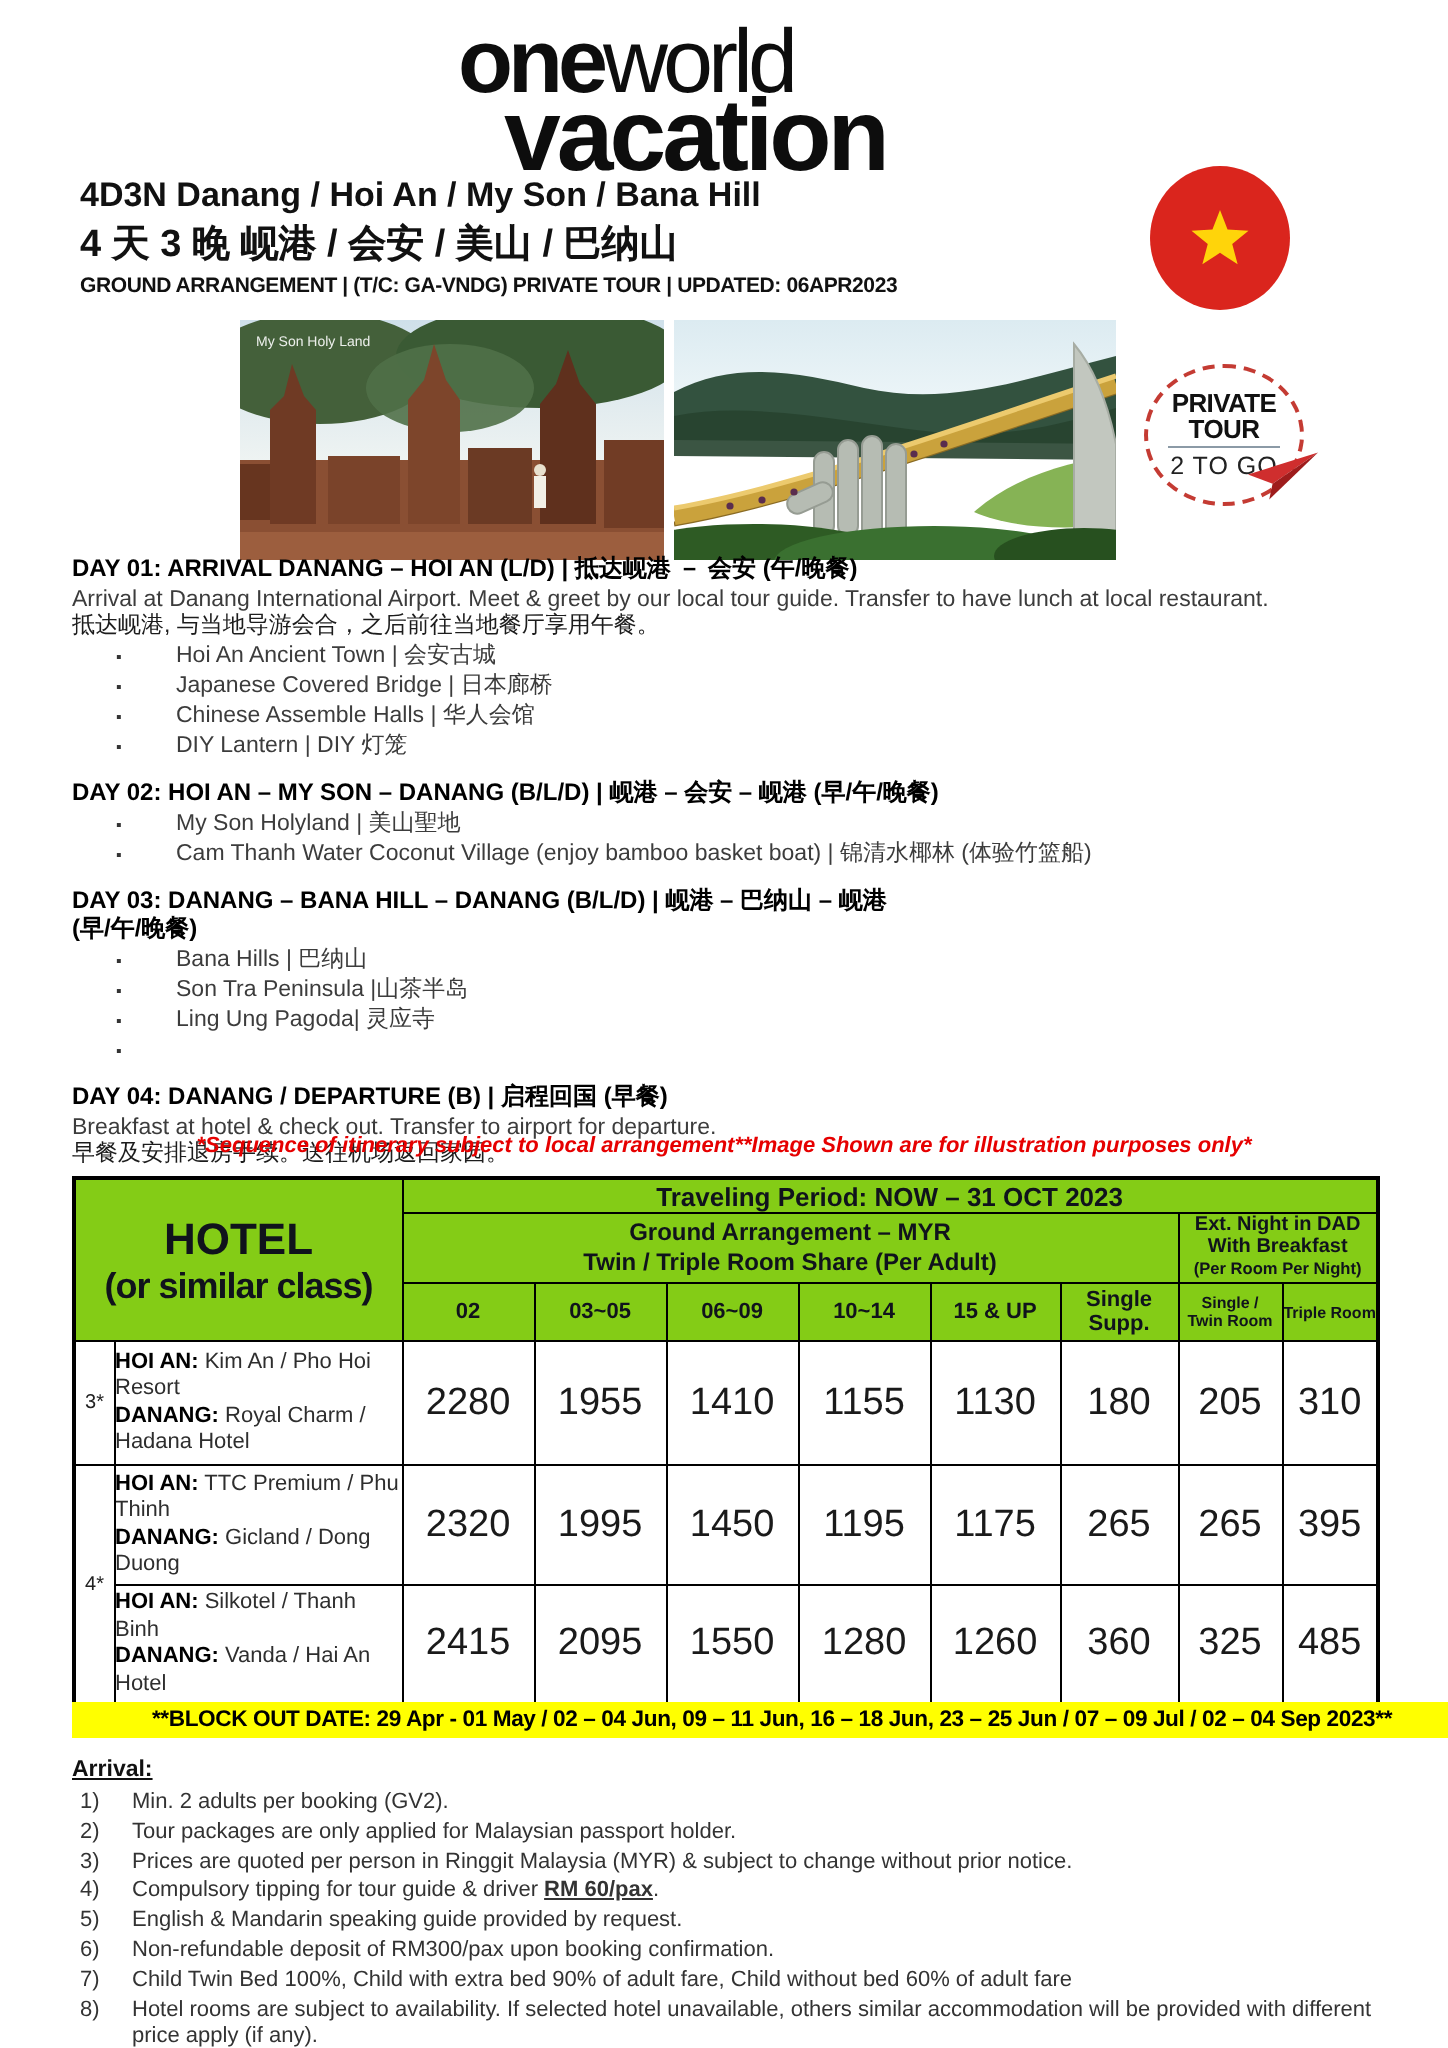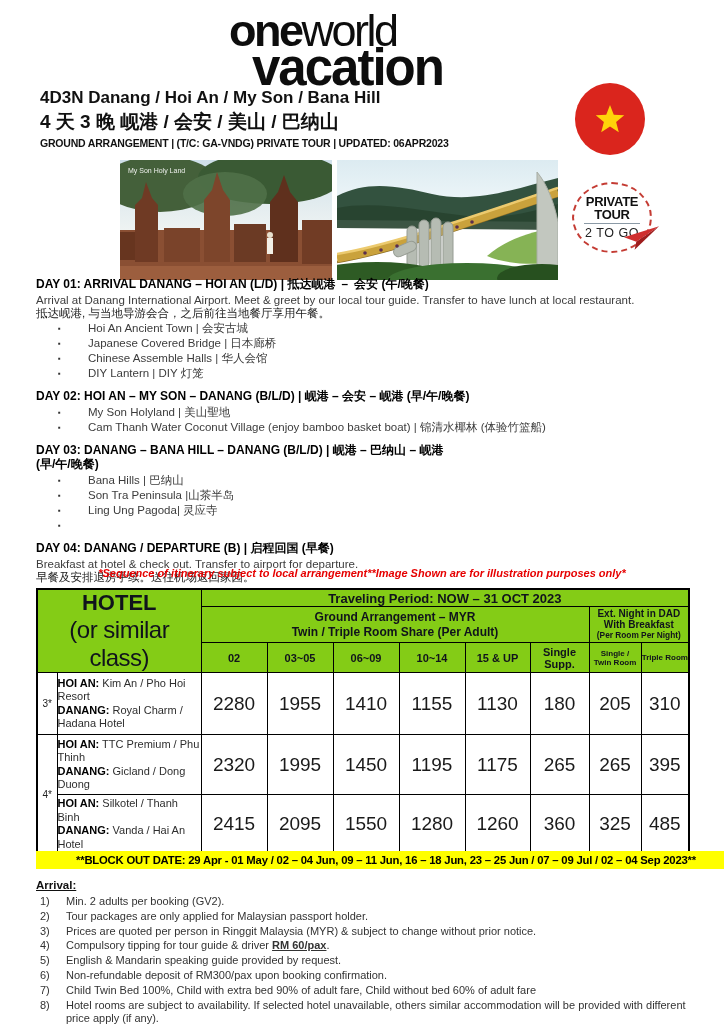--- a/index.html
+++ b/index.html
@@ -44,21 +44,21 @@
   
   .notice{left:36px;top:567px;width:652px;text-align:center;color:#e60000;
           font-size:11px;font-weight:700;font-style:italic;}
 
   
   .tablewrap{left:36px;top:588px;width:652px;}
   table.price{border-collapse:collapse;table-layout:fixed;width:652px;border:2px solid #000;}
   table.price th,table.price td{border:1px solid #000;padding:0;overflow:hidden;}
   table.price thead th{background:#84cc16;color:#10131c;}
   .th-hotel .h1{font-size:22px;font-weight:700;}
-  .th-hotel .h2{font-size:24px;font-weight:400;letter-spacing:-.5px;}
+  .th-hotel .h2{font-size:18px;font-weight:700;letter-spacing:-.5px;}
   .th-period{font-size:13px;font-weight:700;height:16px;}
   .th-ga{font-size:12px;font-weight:700;line-height:15px;height:34px;}
   .th-ext{font-weight:700;line-height:10.5px;}
   .th-ext .e1,.th-ext .e2{font-size:10px;}
   .th-ext .e3{font-size:8.3px;}
   .th-col{font-size:11px;font-weight:700;height:28px;line-height:12px;}
   .th-col.small{font-size:8px;line-height:9px;}
   td.star{font-size:10px;text-align:center;background:#fff;}
   td.hotel{font-size:11px;line-height:13.5px;text-align:left;vertical-align:middle;
            padding:3px 5px;background:#fff;color:#2e2e2e;}

